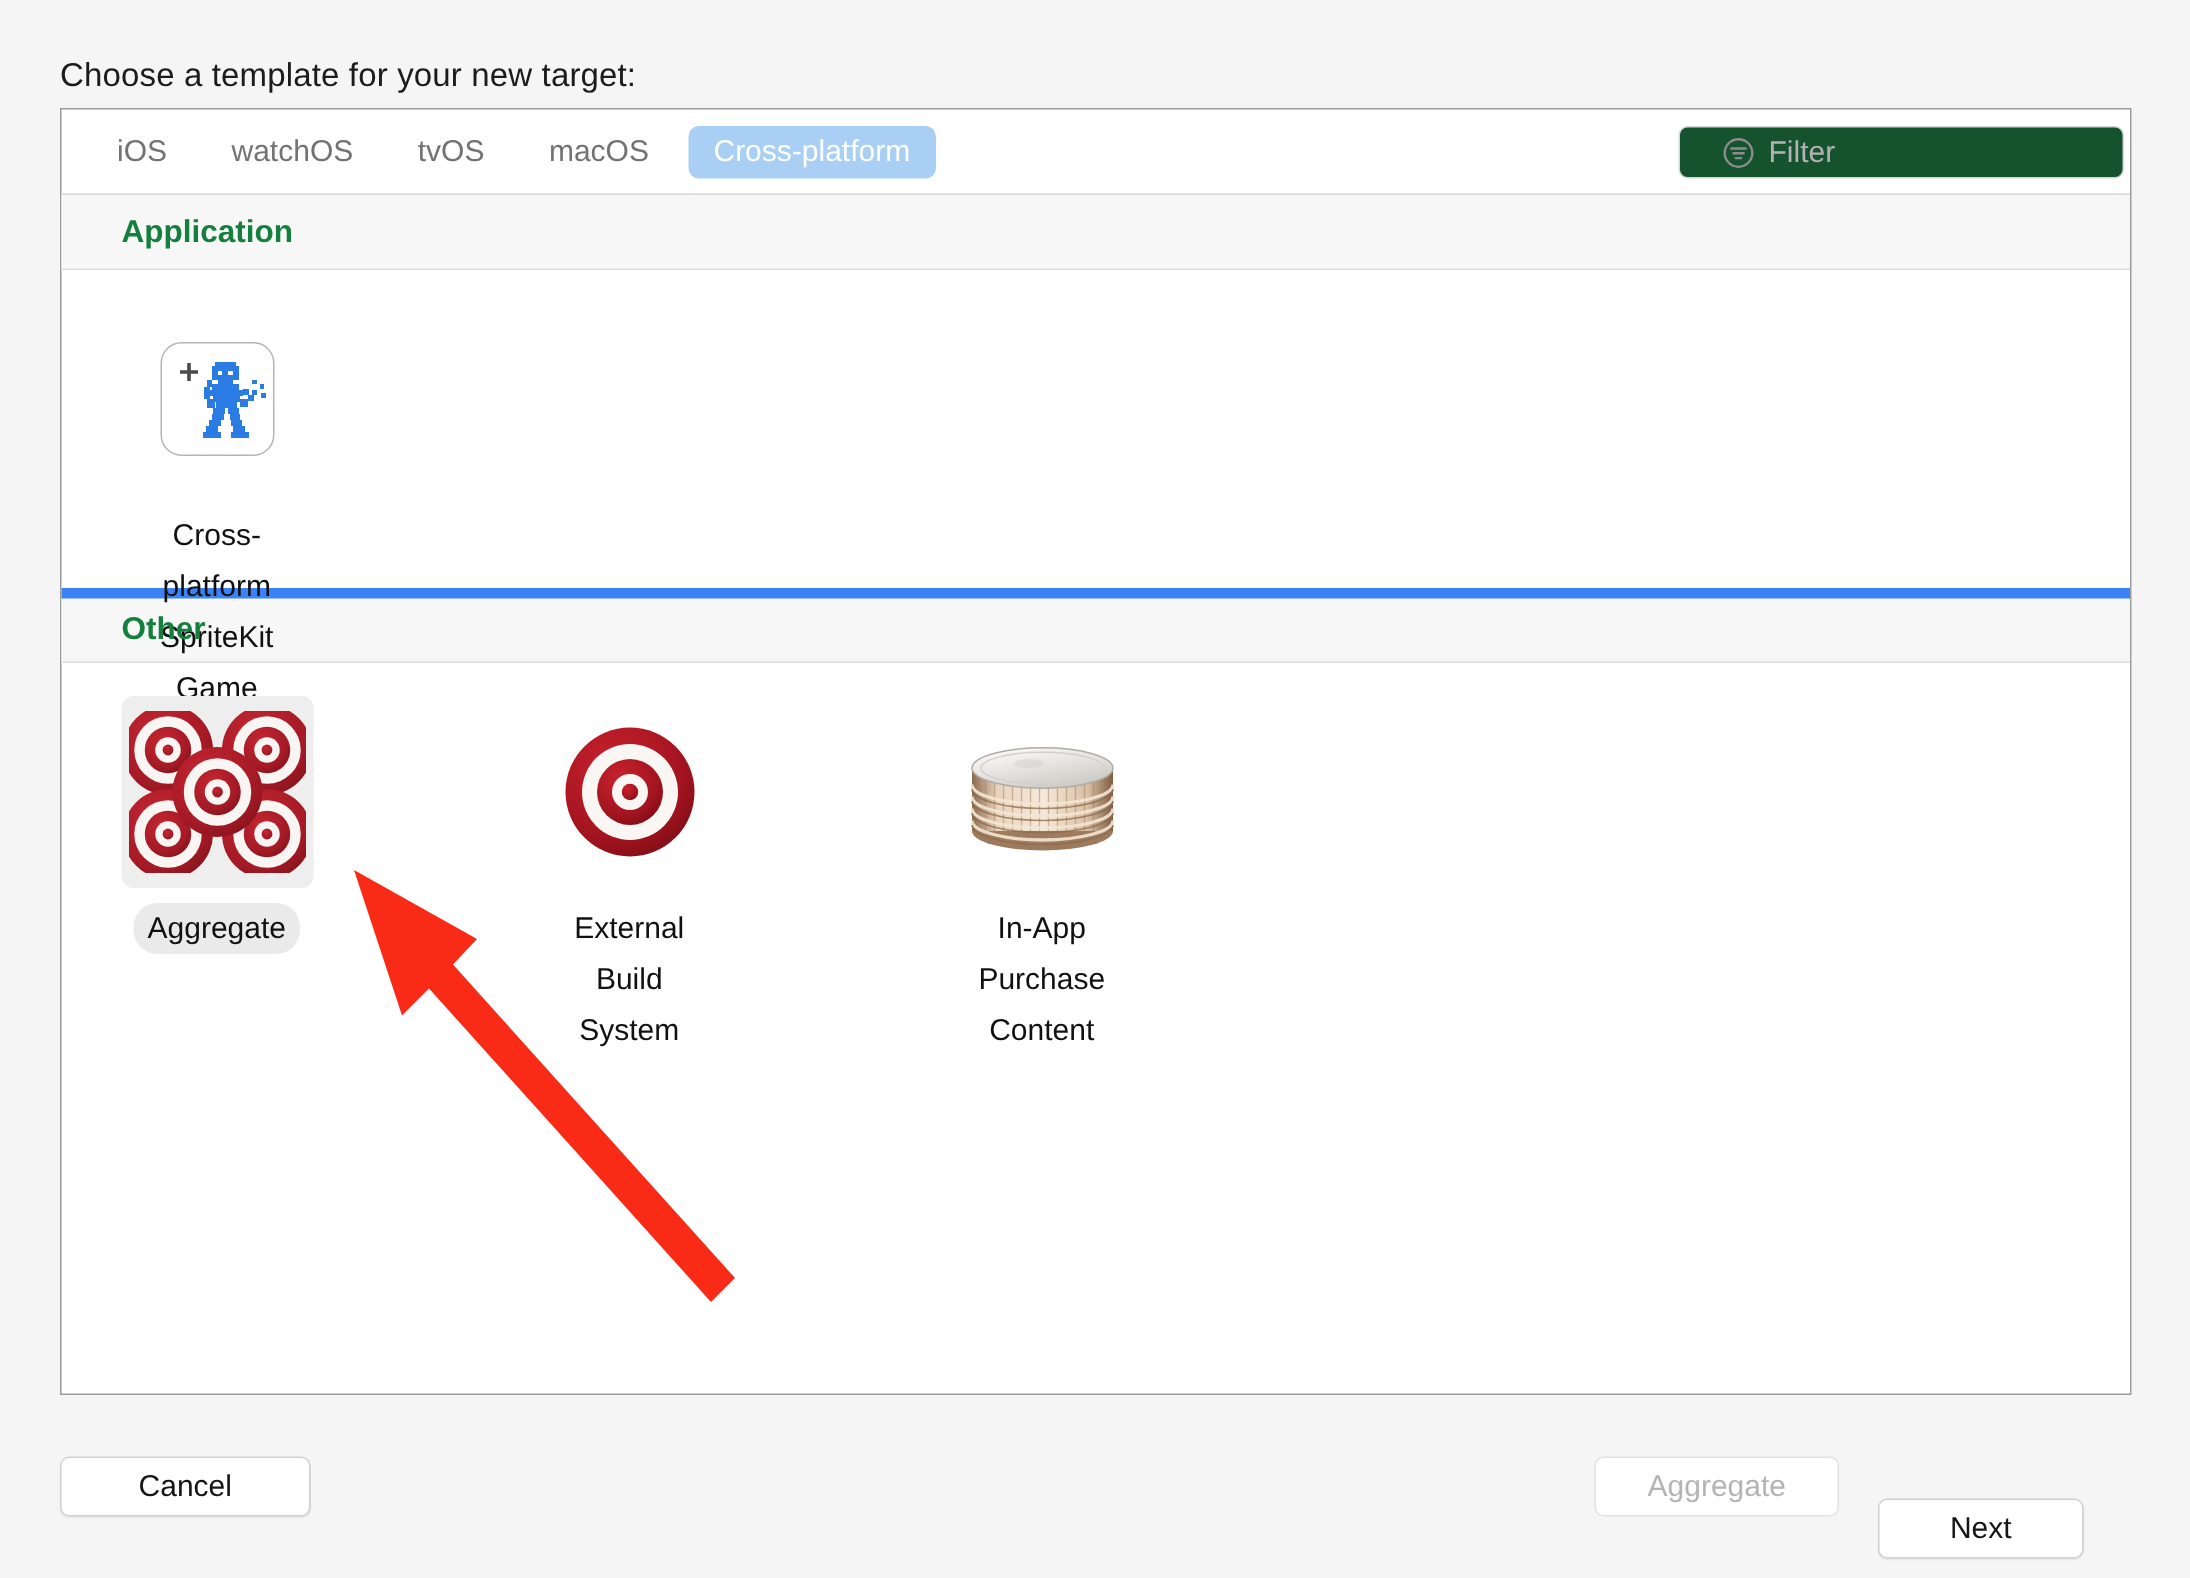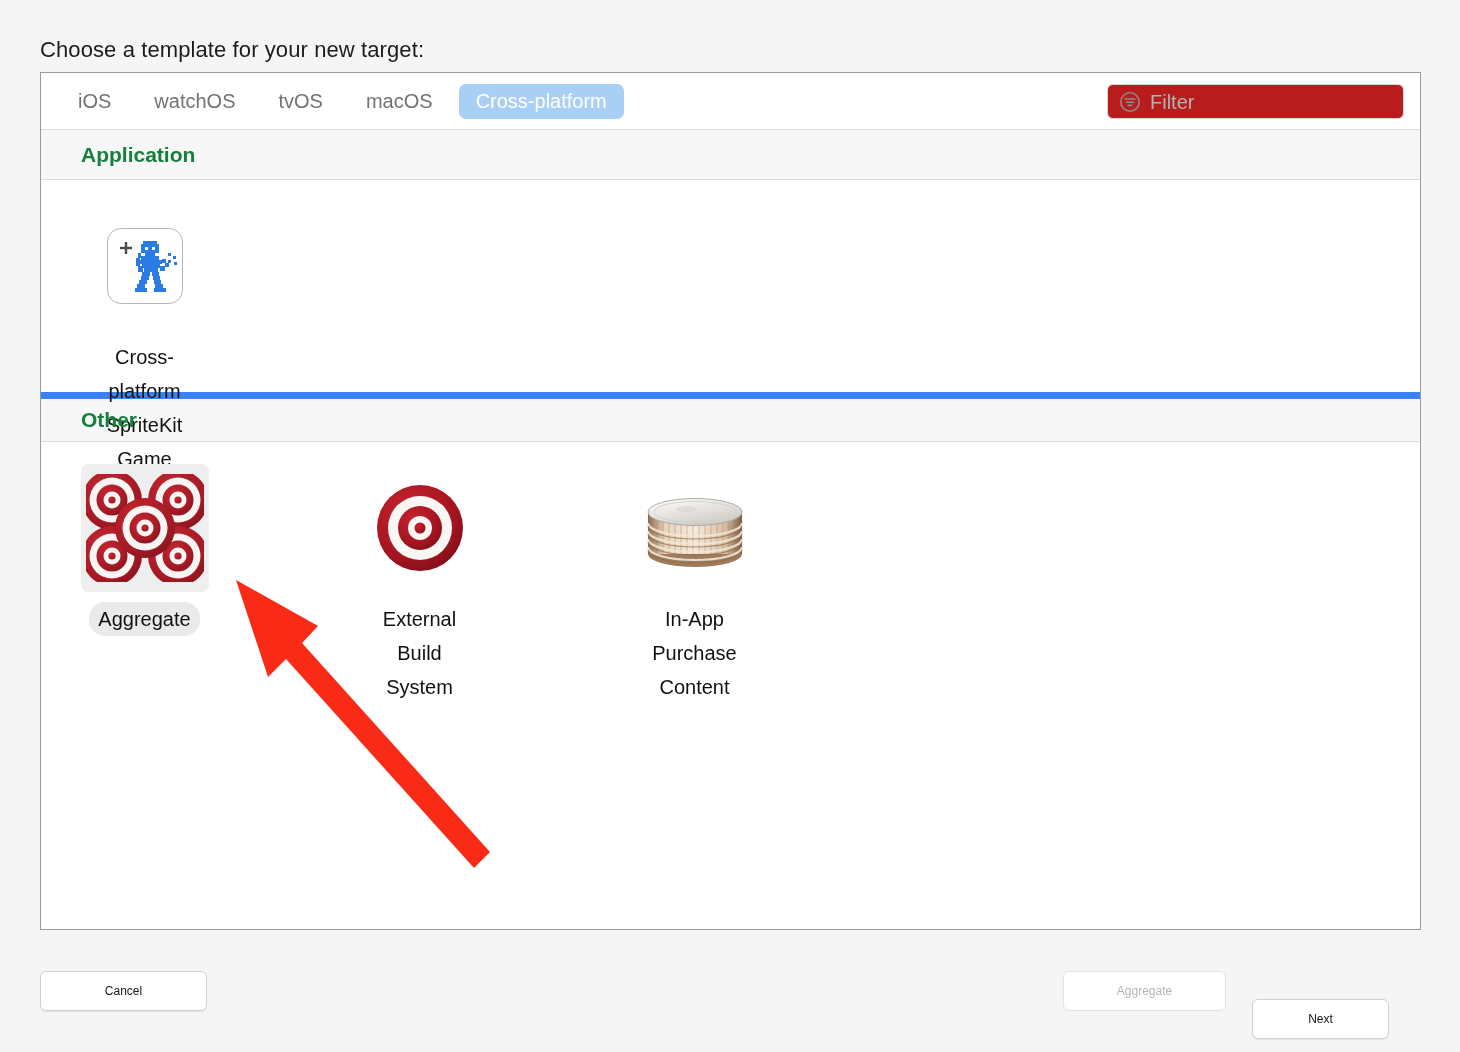--- a/index.html
+++ b/index.html
@@ -60,30 +60,30 @@
     cursor: default;
   }
   .tab.active {
     background: #a9cff5;
     color: #ffffff;
   }
 
   
   .filter-field {
     position: absolute;
-    right: 16px;
+    right: 4px;
     top: 11px;
     width: 297px;
     height: 35px;
     border: 1px solid #d6d6d6;
     border-radius: 6px;
-    background: #b91c1c;
-    display: flex;
-    align-items: center;
-    padding-left: 11px;
+    background: #14532d;
+    display: flex;
+    align-items: center;
+    padding-left: 28px;
   }
   .filter-icon {
     width: 22px; height: 22px;
     flex: 0 0 auto;
     margin-right: 9px;
     display: block;
   }
   .filter-placeholder {
     font-size: 20px;
     color: #b2b2b2;
@@ -151,21 +151,21 @@
     position: relative;
   }
 
   
   .btn {
     position: absolute;
     height: 40px;
     background: #ffffff;
     border: 1px solid #d0d0d0;
     border-radius: 6px;
-    font-size: 12px;
+    font-size: 20px;
     color: #151515;
     font-family: "Liberation Sans", sans-serif;
     box-shadow: 0 1px 1px rgba(0,0,0,.07);
     cursor: default;
   }
   .btn.disabled {
     color: #b4b4b4;
     border-color: #e2e2e2;
     box-shadow: none;
   }

